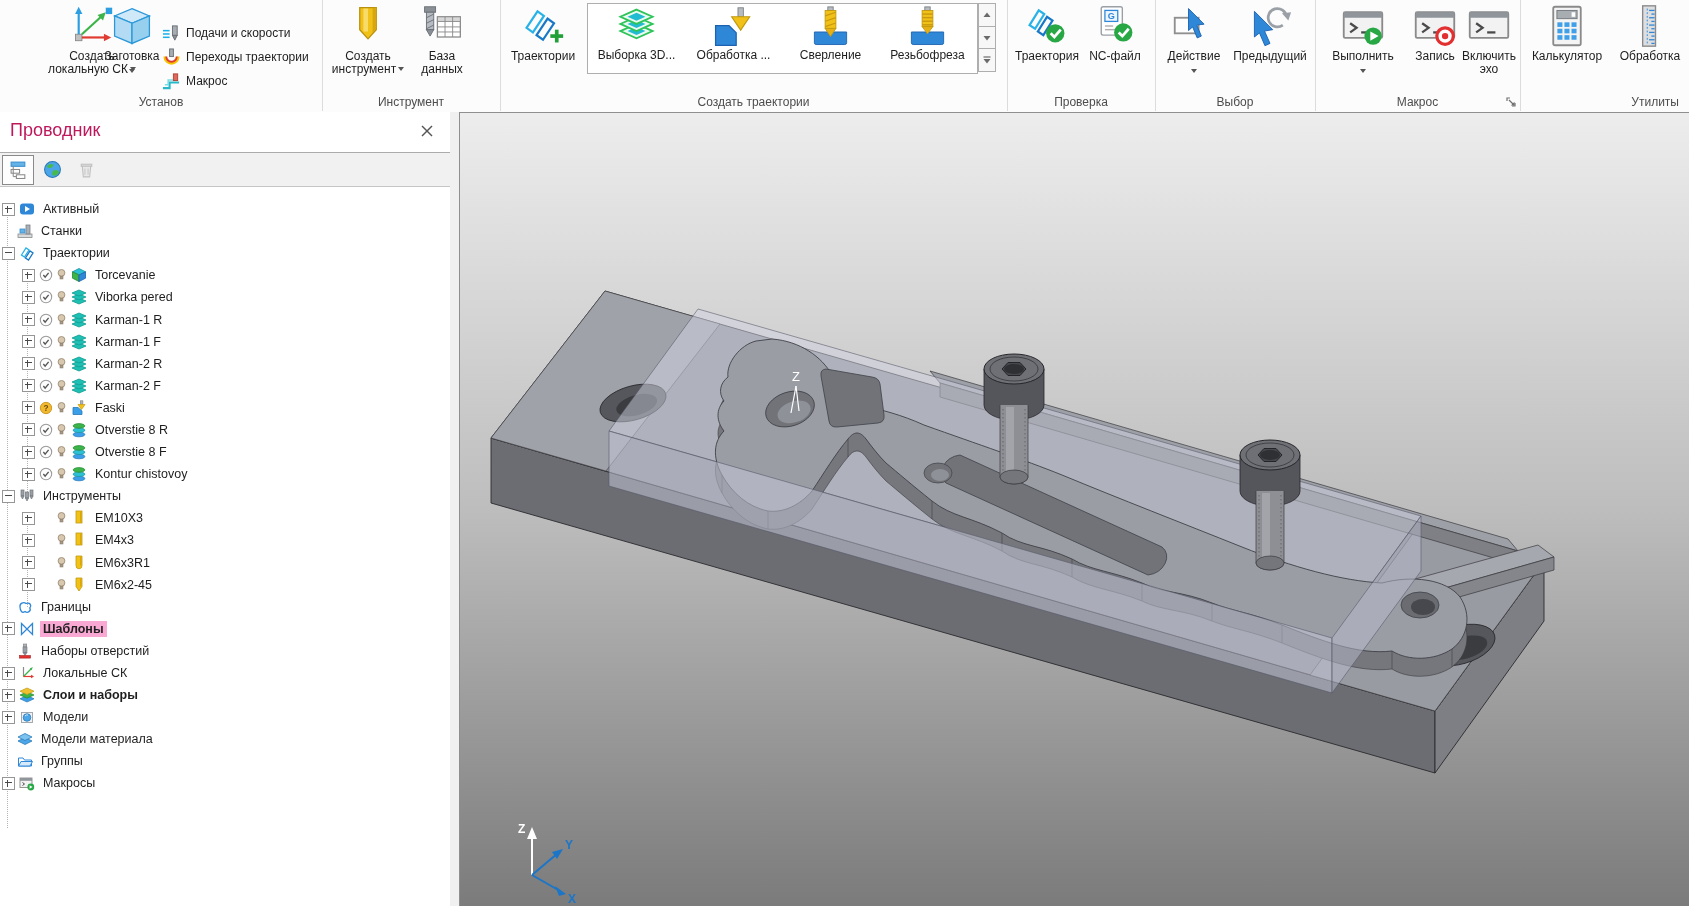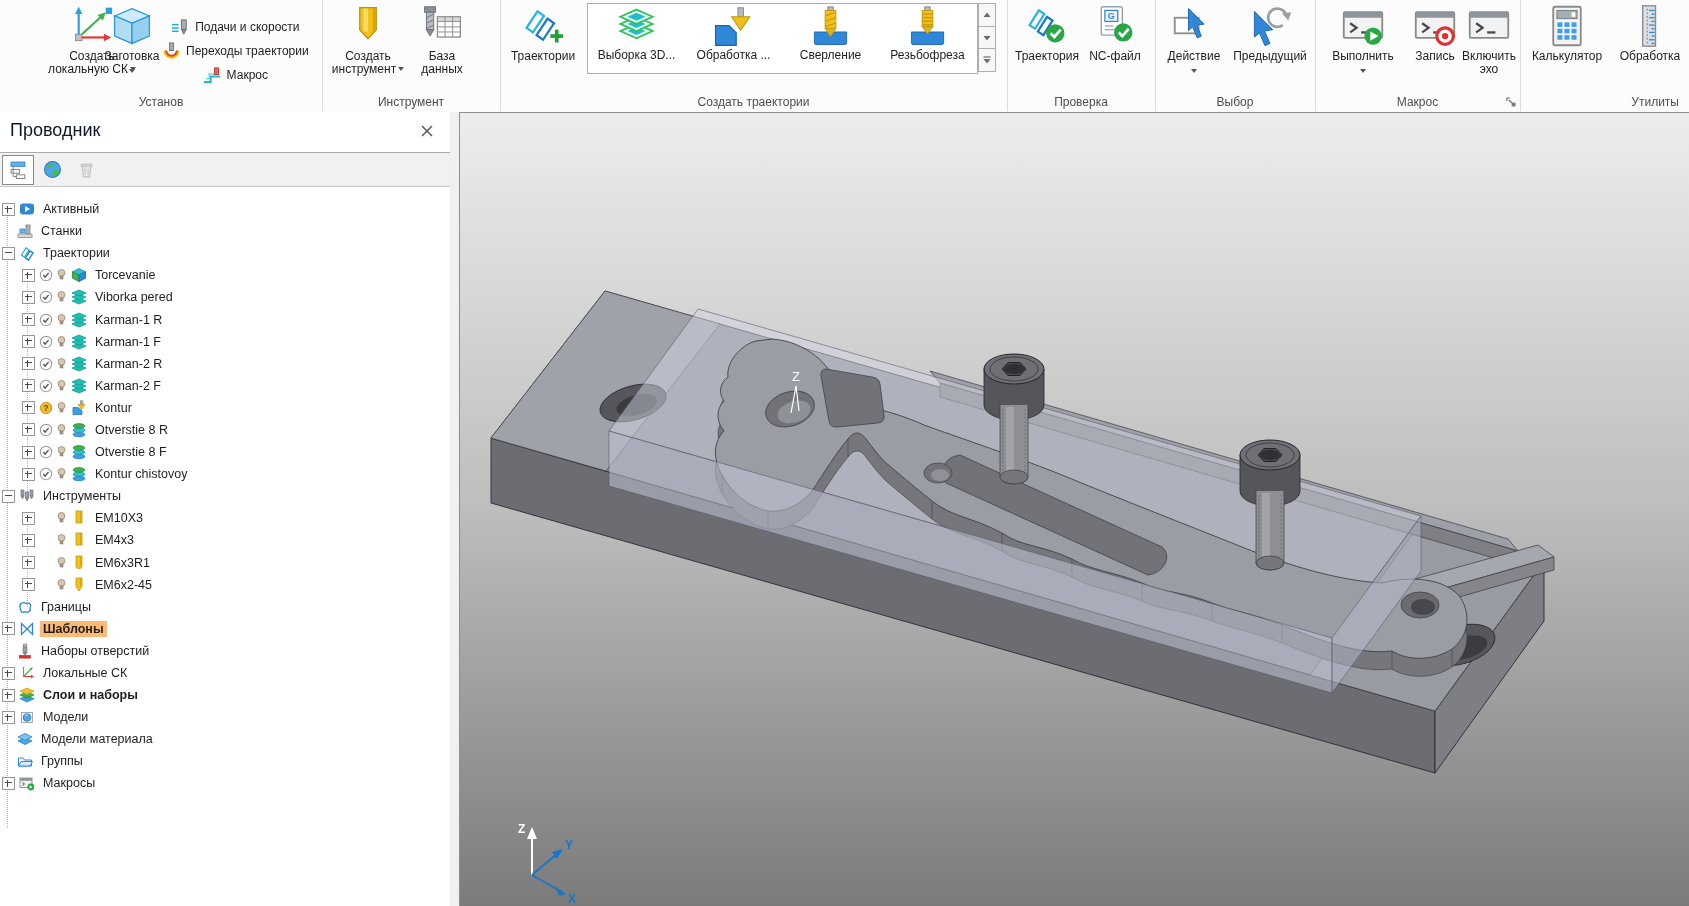--- a/index.html
+++ b/index.html
@@ -28,21 +28,21 @@
          font-size:12px;line-height:13px;}
   .gitem svg{width:43px;height:43px;}
   .gscroll{position:absolute;top:3px;width:18px;height:69px;display:flex;flex-direction:column;}
   .gsbtn{flex:1;border:1px solid #aeaeae;background:#f7f7f7;display:flex;align-items:center;
          justify-content:center;}
   .gsbtn + .gsbtn{border-top:none;}
   .launcher{position:absolute;right:3px;bottom:3px;width:12px;height:12px;}
   
   .explorer{position:absolute;left:0;top:112px;width:450px;bottom:0;background:#fff;}
   .ptitle{position:relative;height:40px;border-bottom:1px solid #ababab;}
-  .ptitle .ttext{position:absolute;left:10px;top:8px;font-size:18px;color:#0f172a;}
+  .ptitle .ttext{position:absolute;left:10px;top:8px;font-size:18px;color:#be185d;}
   .pclose{position:absolute;right:16px;top:12px;width:14px;height:14px;}
   .ptoolbar{position:relative;height:33px;background:#f1f1f1;border-bottom:1px solid #c6c6c6;
             display:flex;align-items:center;padding-left:2px;gap:2px;}
   .tbtn{width:30px;height:28px;display:flex;align-items:center;justify-content:center;
         border:1px solid transparent;}
   .tbtn.active{background:#fdfdfd;border-color:#8a8a8a;}
   .tbtn.disabled{opacity:.5;}
   .tbtn svg{width:19px;height:19px;}
   .tree{position:absolute;left:0;top:74px;right:0;bottom:0;padding-top:12px;overflow:hidden;}
   .guide{position:absolute;width:0;border-left:1px dotted #b4b4b4;}
@@ -53,21 +53,21 @@
        position:relative;flex:none;z-index:1;}
   .exp::before{content:"";position:absolute;left:2px;right:2px;top:4px;height:1px;background:#4a4a4a;}
   .exp.plus::after{content:"";position:absolute;top:2px;bottom:2px;left:4px;width:1px;background:#4a4a4a;}
   .spacer{width:15px;flex:none;}
   .chksp{width:17px;flex:none;}
   .chk{width:14px;height:14px;margin-right:3px;flex:none;}
   .bulb{width:11px;height:14px;margin-right:4px;flex:none;}
   .ticon{width:16px;height:16px;margin-right:5px;flex:none;}
   .tlabel{padding:1px 3px;}
   .bold .tlabel{font-weight:bold;}
-  .sel .tlabel{background:#fdba74;}
+  .sel .tlabel{background:#f9a8d4;}
   
   .splitter{position:absolute;left:450px;top:112px;width:9px;bottom:0;background:#f0f0f0;}
   .viewport{position:absolute;left:459px;top:112px;width:1230px;height:794px;}
   .viewport svg.scene{display:block;border-left:1px solid #8f8f8f;border-top:1px solid #8f8f8f;}
   svg text{font-family:"Liberation Sans",sans-serif;}
   .hiddenassets{position:absolute;width:0;height:0;overflow:hidden;}
 </style>
 </head>
 <body>
 
@@ -429,21 +429,21 @@
         </svg>
       <div class="btext"><span>Создать локальную СК</span><span class="caret"></span></div>
     </div>
     <div class="bigbtn" style="left:104px;width:56px;">
       <svg class="bicon">
           <use href="#ic-block"></use>
         </svg>
       <div class="btext">Заготовка</div>
       <div class="caretrow"><span class="caret"></span></div>
     </div>
-    <div class="smallstack" style="left:162px;top:15px;align-items:center;">
+    <div class="smallstack" style="left:162px;top:21px;">
       <div class="smallbtn">
         <svg>
             <use href="#ic-feeds"></use>
           </svg>
         <span>Подачи и скорости</span>
       </div>
       <div class="smallbtn">
         <svg>
             <use href="#ic-leads"></use>
           </svg>
@@ -737,21 +737,21 @@
         <span class="exp plus"></span>
         <svg class="chk">
           <use href="#t-question"></use>
         </svg>
         <svg class="bulb">
           <use href="#t-bulb"></use>
         </svg>
         <svg class="ticon">
           <use href="#t-chamfer"></use>
         </svg>
-        <span class="tlabel">Kontur</span>
+        <span class="tlabel">Faski</span>
       </div>
     <div class="trow d2">
         <span class="exp plus"></span>
         <svg class="chk">
           <use href="#t-check"></use>
         </svg>
         <svg class="bulb">
           <use href="#t-bulb"></use>
         </svg>
         <svg class="ticon">

